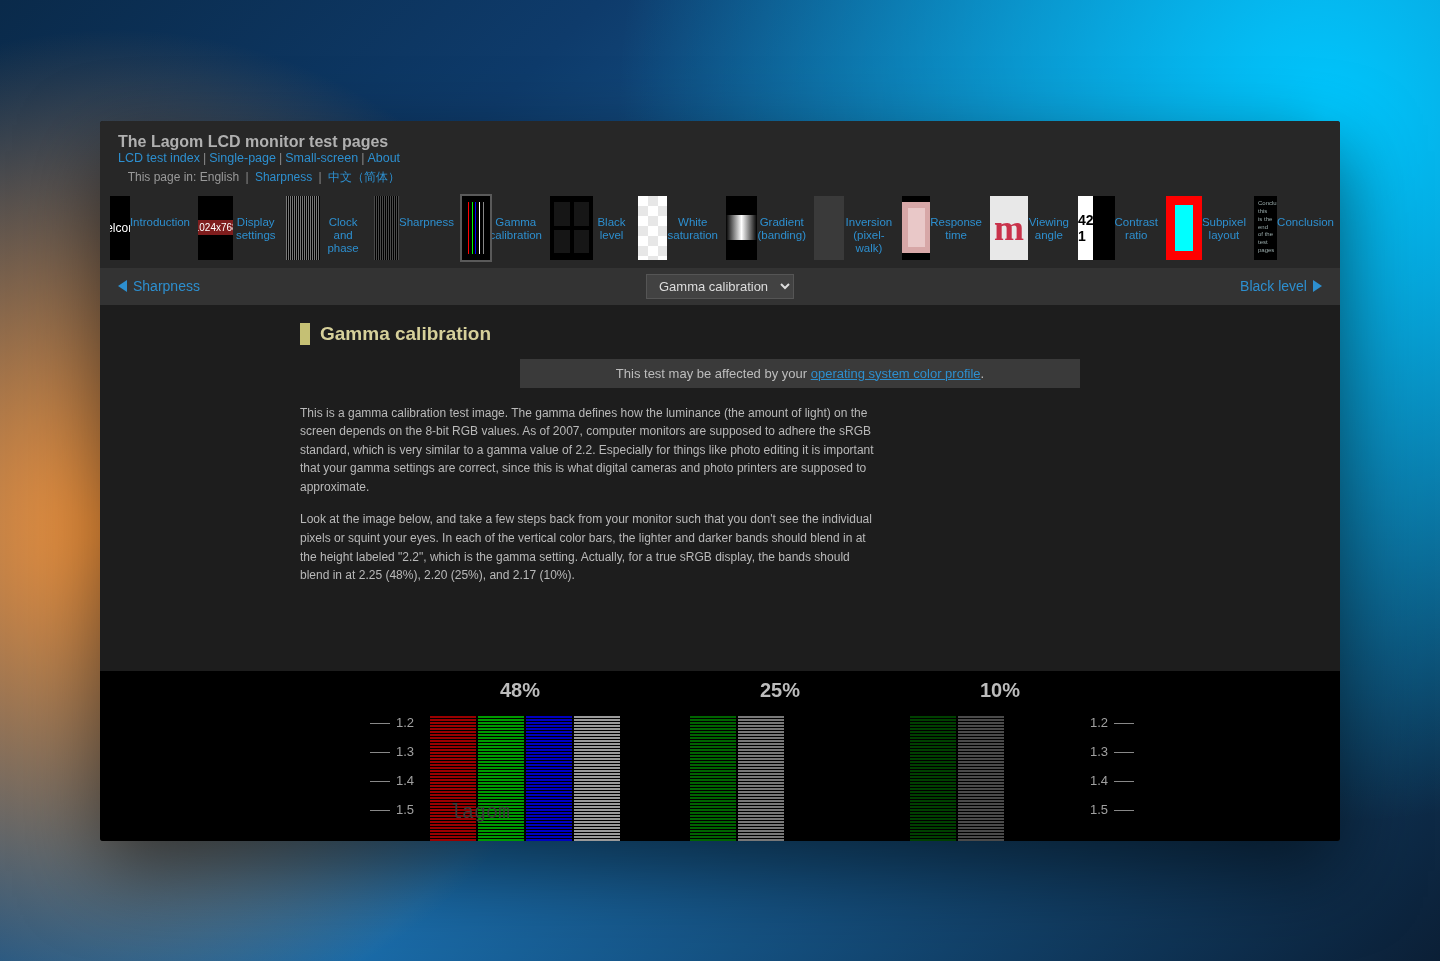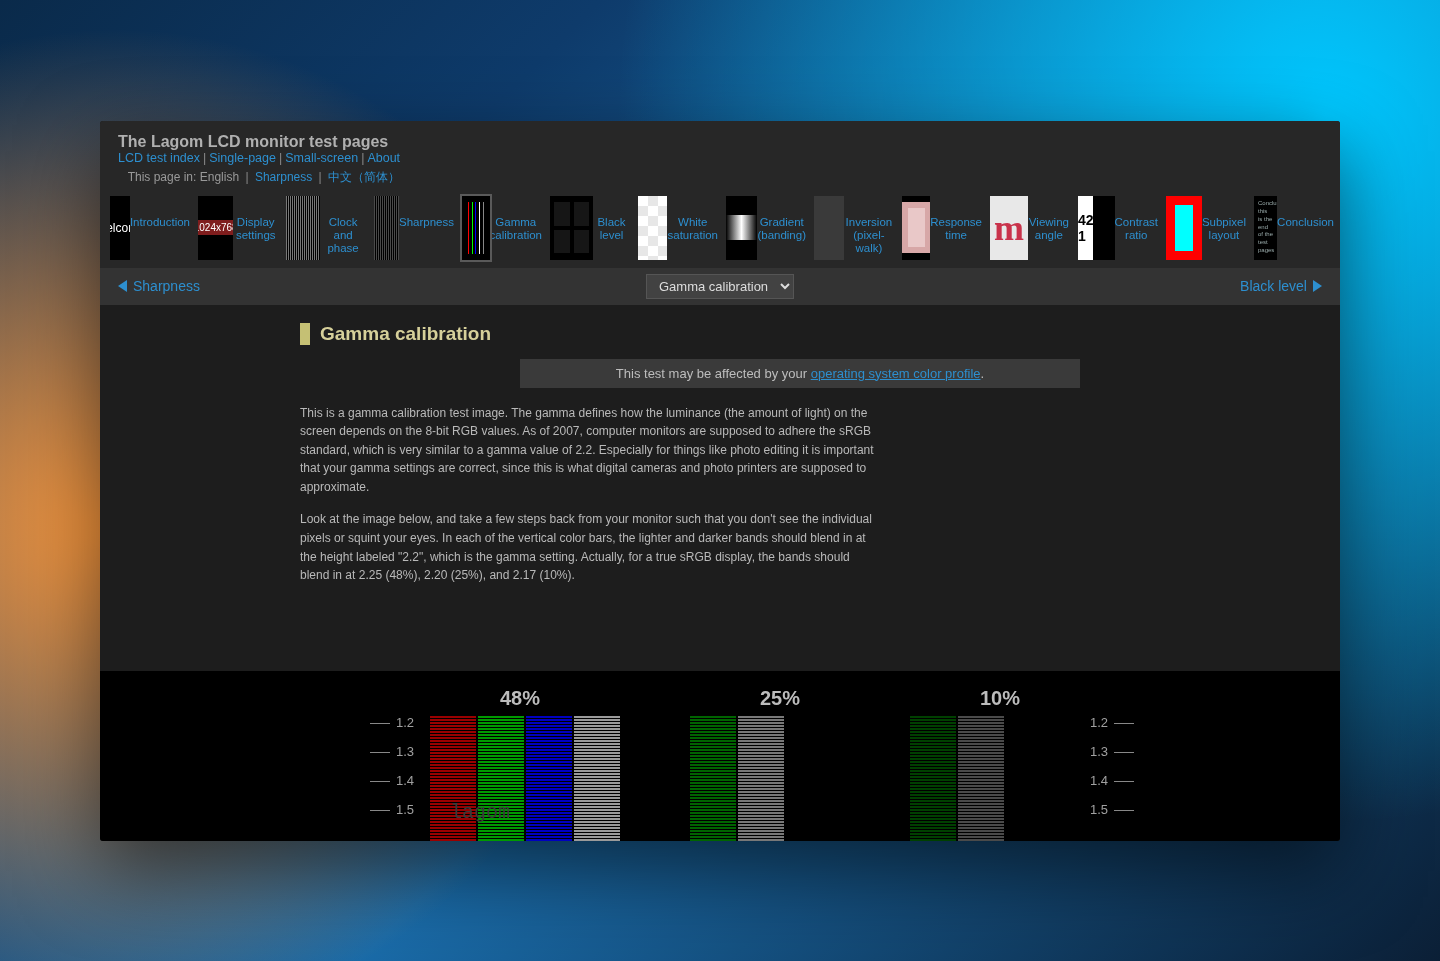--- a/index.html
+++ b/index.html
@@ -71,21 +71,21 @@
   .h1bar { width:10px; height:22px; background:#c5c074; }
   h1 { color:#d6d09a; font-weight:700; font-size:19px; }
   .notice { background:#3a3a3a; margin:0 auto 16px; max-width:560px; text-align:center; padding:7px 10px; font-size:13px; color:#bdbdbd; }
   .notice a { color:#2d8fcf; text-decoration:underline; }
   .body { max-width:580px; color:#b9b9b9; font-size:12px; line-height:1.55; }
   .body p { margin-bottom:14px; }
 
   
   .chartzone { position:absolute; left:0; right:0; bottom:0; height:170px; background:#000; color:#a8a8a8; }
   .chart-inner { position:relative; width:100%; height:100%; }
-  .pct { position:absolute; top:16px; font-size:20px; font-weight:600; color:#bcbcbc; }
+  .pct { position:absolute; top:8px; font-size:20px; font-weight:600; color:#bcbcbc; }
   .scale { position:absolute; top:44px; font-size:13px; color:#a0a0a0; display:flex; flex-direction:column; gap:14px; }
   .scale.right { text-align:left; }
   .scale div::after { content:""; display:inline-block; width:20px; height:1px; background:#888; vertical-align:middle; margin-left:6px; }
   .scale.left div::before { content:""; display:inline-block; width:20px; height:1px; background:#888; vertical-align:middle; margin-right:6px; }
   .scale.left div::after { content:none; }
   .bars { position:absolute; top:44px; bottom:0; display:flex; gap:2px; }
   .bar { width:46px; height:100%; }
   .wm { position:absolute; color:#3a3a3a; font-size:20px; font-family:Liberation Mono, monospace; }
 </style>
 </head>

